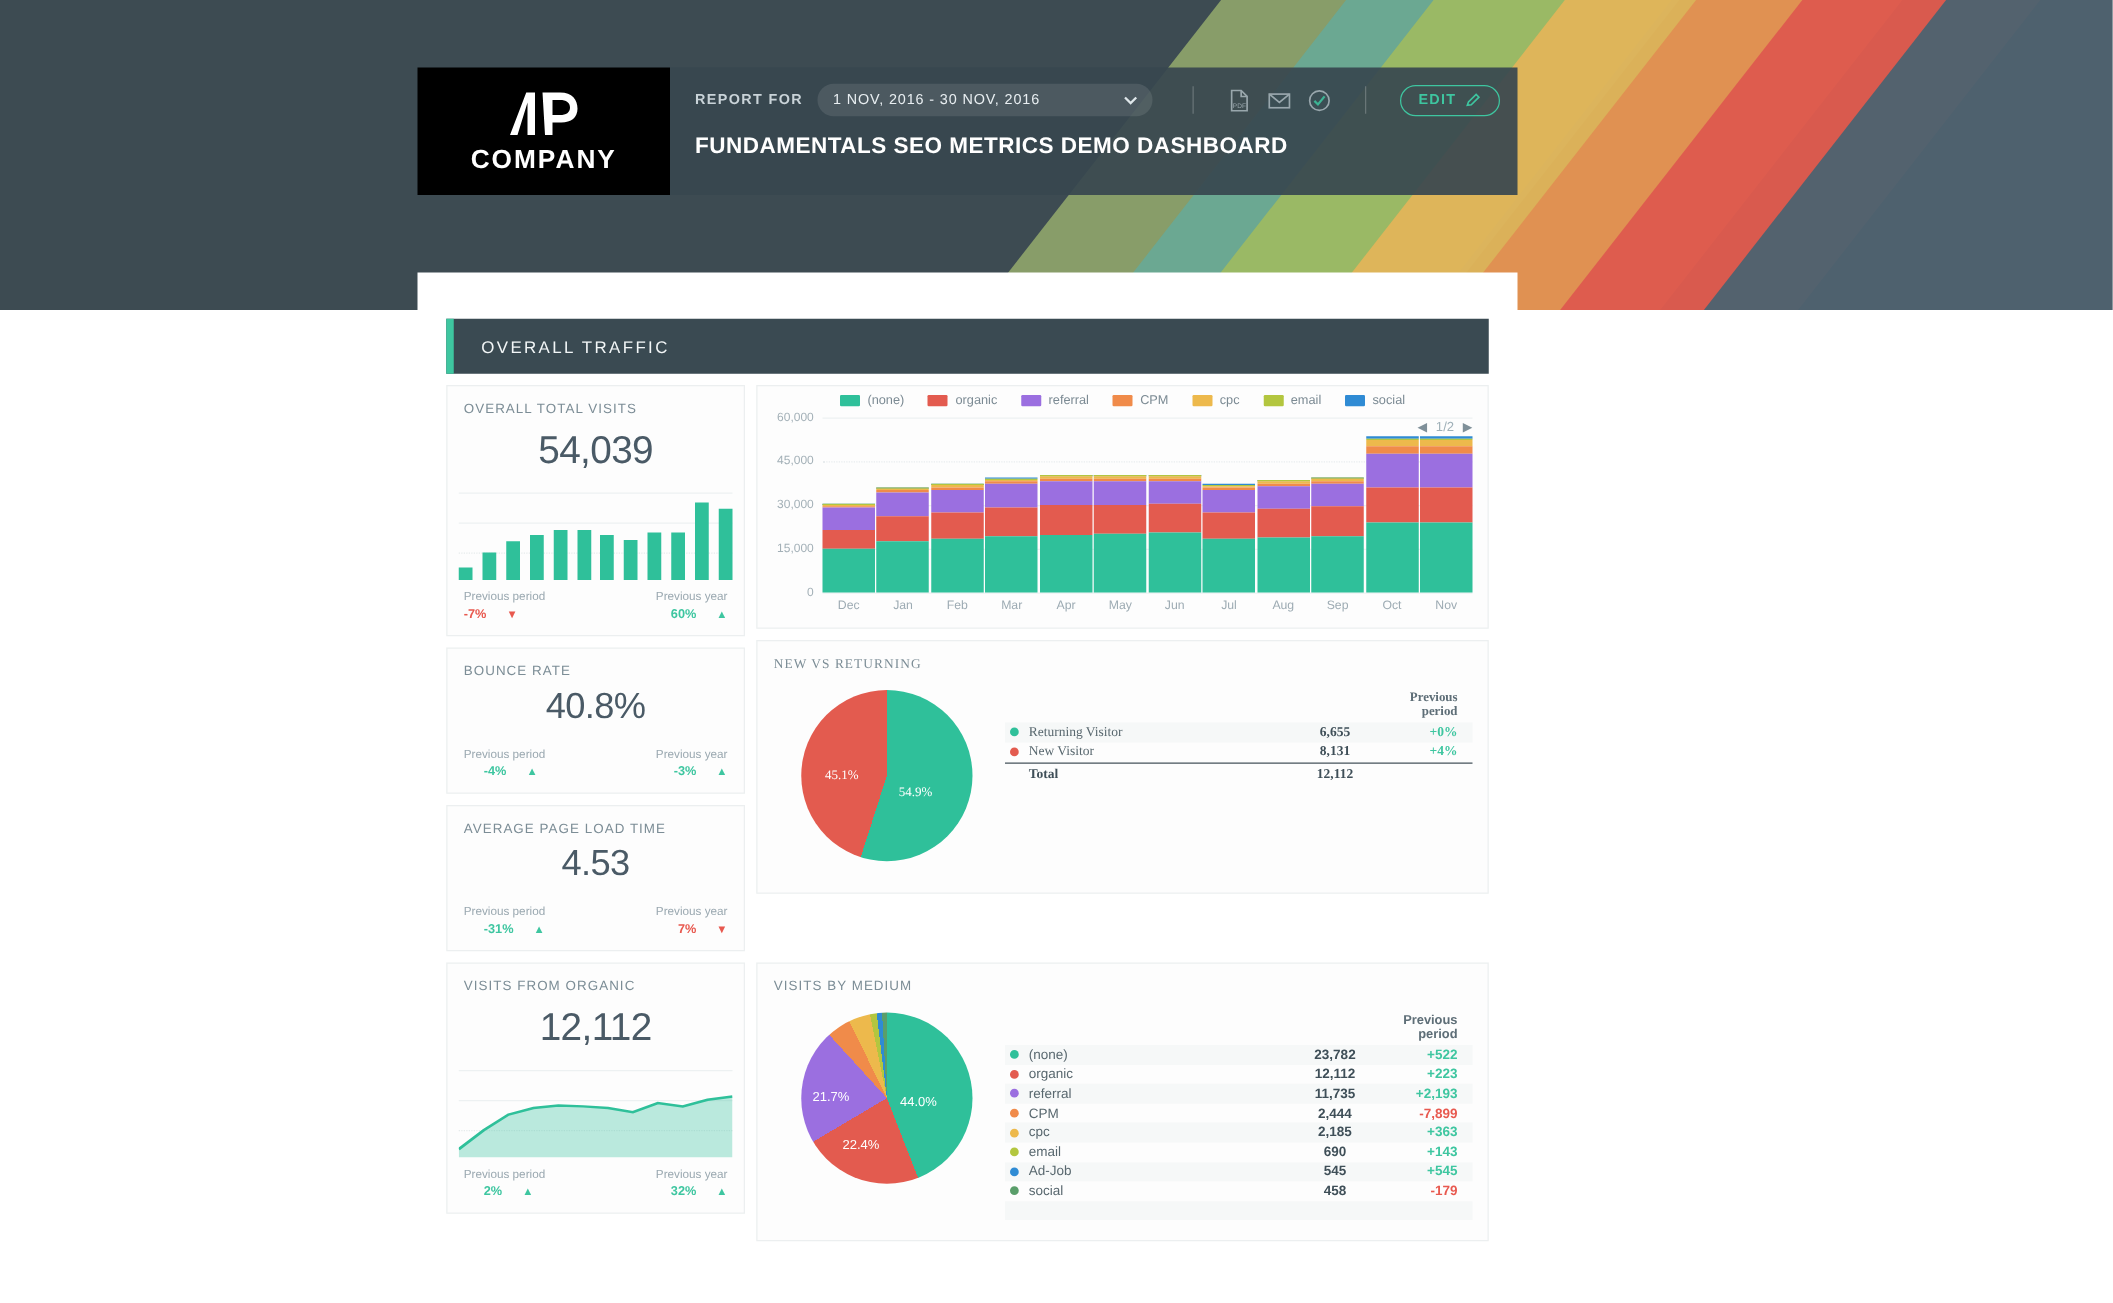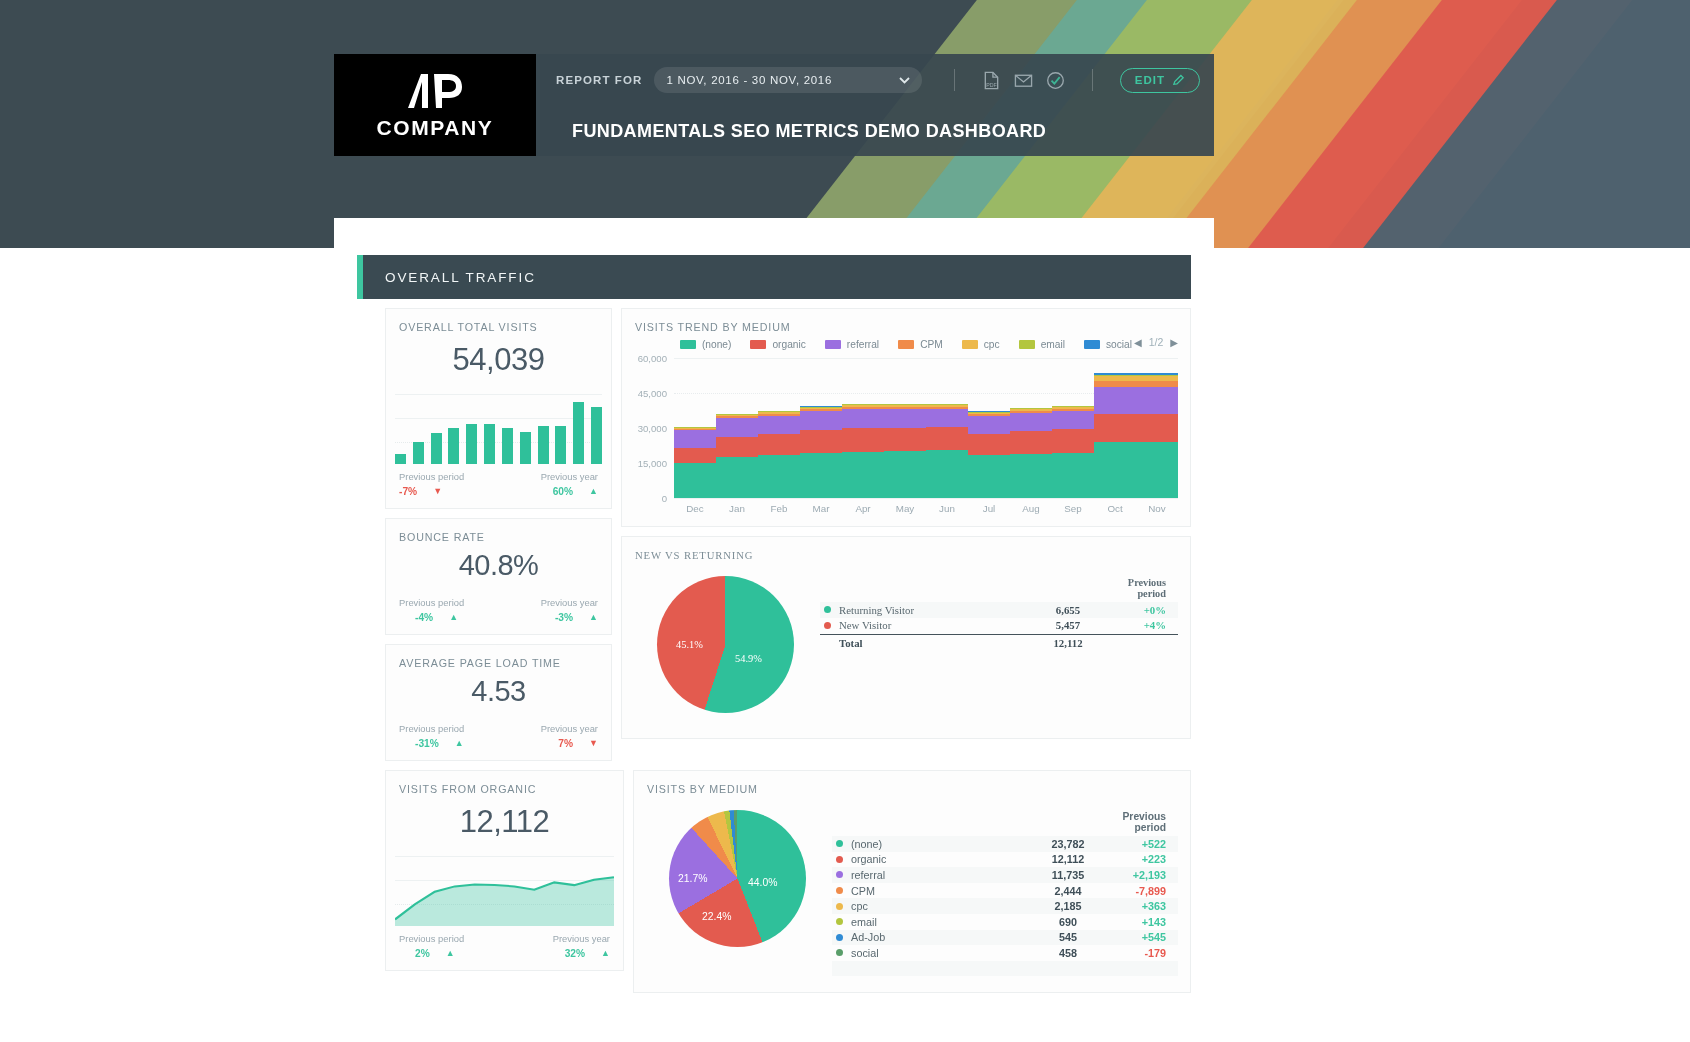--- a/index.html
+++ b/index.html
@@ -30,35 +30,35 @@
   #date-select { margin-left: 12px; width: 268px; height: 26px; border-radius: 13px;
                  background: rgba(255,255,255,0.10); display: flex; align-items: center;
                  padding: 0 12px; color: #e8eef1; font-size: 11.5px; letter-spacing: .7px;
                  justify-content: space-between; cursor: pointer; }
   .hdr-sep { width: 1px; height: 22px; background: rgba(255,255,255,0.22); margin: 0 14px; }
   #hdr-icons { display: flex; align-items: center; gap: 13px; margin-left: auto; }
   .hdr-icon { width: 19px; height: 19px; cursor: pointer; opacity: .85; }
   #edit-btn { display: flex; align-items: center; gap: 7px; height: 25px; padding: 0 14px;
               border: 1.4px solid #3ec6a0; border-radius: 13px; color: #3ec6a0;
               font-size: 11.5px; font-weight: 700; letter-spacing: 1px; cursor: pointer; }
-  #header-title-bar { height: 50px; display: flex; align-items: center; padding-left: 20px; margin-left: 16px; }
+  #header-title-bar { height: 50px; display: flex; align-items: flex-start; padding-left: 20px; }
   #header-title { color: #fff; font-size: 18px; font-weight: 700; letter-spacing: .4px; }
 
   
   #page { position: absolute; left: 334px; top: 218px; width: 880px; bottom: 16px;
           background: #fff; z-index: 4; padding: 0 23px; }
 
   .section-head { height: 44px; display: flex; align-items: center;
                   background: #3a4a52; border-left: 6px solid #3ec6a0;
                   margin-top: 37px; }
   .section-head-title { color: #f2f6f7; font-size: 13.5px; letter-spacing: 1.9px;
                         padding-left: 22px; }
 
   .row { display: flex; gap: 9px; margin-top: 9px; }
-  .col-left { width: 239px; display: flex; flex-direction: column; gap: 9px; margin-left: 28px; }
+  .col-left { width: 239px; display: flex; flex-direction: column; gap: 9px; }
   .col-right { flex: 1; }
   .card { background: #fdfdfd; border: 1px solid #eceff0; }
   .card-title { font-size: 10.7px; color: #7c8d96; letter-spacing: .85px;
                 padding: 12px 0 0 13px; }
 
   
   .kpi { padding-bottom: 11px; }
   .kpi-value { text-align: center; color: #4a5a66; font-weight: 300; letter-spacing: -.5px; }
   .kpi-v-lg { font-size: 31px; padding: 9px 0 12px; }
   .kpi-v-md { font-size: 29px; padding: 6px 0 8px; }
@@ -295,21 +295,20 @@
               <span class="arrow">▼</span>
             </span>
           </div>
         </div>
       </div>
     </div>
 
     <div class="col-right">
 
       <div class="card" style="position:relative;">
-        <div class="card-title">VISITS TREND BY MEDIUM</div>
         <div class="pager">
           <span class="pager-arrow">◀</span>
           <span>1/2</span>
           <span class="pager-arrow">▶</span>
         </div>
         <div class="legend" id="trend-legend">
             <div class="legend-item">
               <span class="legend-swatch" style="background:#2fc09a"></span>
               <span>(none)</span>
             </div>
@@ -494,21 +493,21 @@
             <div id="nvr-rows">
                 <div class="dt-row">
                   <span class="dot" style="background:#2fc09a"></span>
                   <span class="dt-name">Returning Visitor</span>
                   <span class="dt-val">6,655</span>
                   <span class="dt-delta up">+0%</span>
                 </div>
                 <div class="dt-row">
                   <span class="dot" style="background:#e35b4f"></span>
                   <span class="dt-name">New Visitor</span>
-                  <span class="dt-val">5,457</span>
+                  <span class="dt-val">8,131</span>
                   <span class="dt-delta up">+4%</span>
                 </div>
               </div>
             <div class="dt-total">
               <span class="dt-name">Total</span>
               <span class="dt-val">12,112</span>
               <span class="dt-delta"></span>
             </div>
           </div>
         </div>

